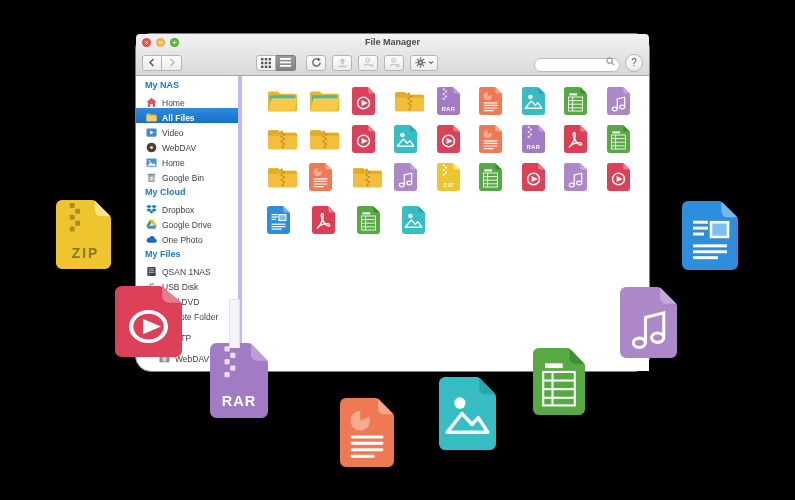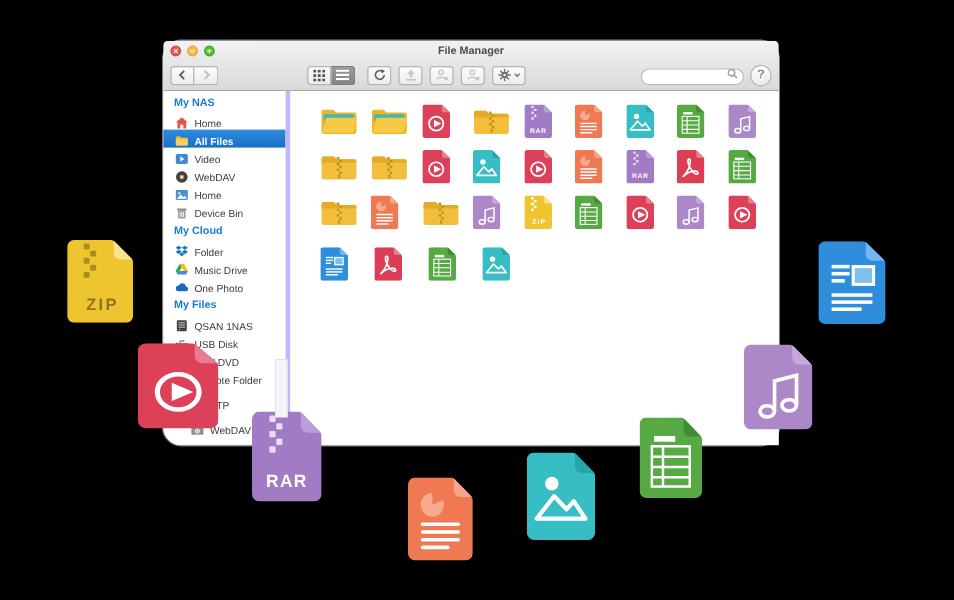--- a/index.html
+++ b/index.html
@@ -258,46 +258,46 @@
             <svg viewBox="0 0 12 12">
               <rect x="2.5" y="3" width="7" height="8" rx="1" fill="#9aa0a6"></rect>
               <rect x="1.5" y="1.8" width="9" height="1.6" rx="0.8" fill="#8a9097"></rect>
               <g stroke="#fff" stroke-width="0.8">
                 <line x1="4.5" y1="5" x2="4.5" y2="9.5"></line>
                 <line x1="6" y1="5" x2="6" y2="9.5"></line>
                 <line x1="7.5" y1="5" x2="7.5" y2="9.5"></line>
               </g>
             </svg>
           </span>
-          <span class="sb-label">Device Bin</span>
+          <span class="sb-label">Google Bin</span>
         </div>
         <div class="sb-section-label">My Cloud</div>
         <div class="sb-item">
           <span class="sicon">
             <svg viewBox="0 0 12 12">
               <g fill="#0d7bc0">
                 <path d="M3.2 0.8 L6 2.7 L3.2 4.6 L0.4 2.7 Z"></path>
                 <path d="M8.8 0.8 L11.6 2.7 L8.8 4.6 L6 2.7 Z"></path>
                 <path d="M3.2 4.6 L6 6.5 L3.2 8.4 L0.4 6.5 Z"></path>
                 <path d="M8.8 4.6 L11.6 6.5 L8.8 8.4 L6 6.5 Z"></path>
                 <path d="M6 7.1 L8.4 8.7 L6 10.4 L3.6 8.7 Z"></path>
               </g>
             </svg>
           </span>
-          <span class="sb-label">Folder</span>
+          <span class="sb-label">Dropbox</span>
         </div>
         <div class="sb-item">
           <span class="sicon">
             <svg viewBox="0 0 12 12">
               <path d="M4.2 0.8 H7.8 L11.6 7.4 L9.8 10.6 Z" fill="#fbbc04"></path>
               <path d="M4.2 0.8 L0.4 7.4 L2.2 10.6 L6 4 Z" fill="#34a853"></path>
               <path d="M2.2 10.6 H9.8 L11.6 7.4 H4 Z" fill="#4285f4"></path>
             </svg>
           </span>
-          <span class="sb-label">Music Drive</span>
+          <span class="sb-label">Google Drive</span>
         </div>
         <div class="sb-item">
           <span class="sicon">
             <svg viewBox="0 0 12 12">
               <path d="M3 9.5 a2.6 2.6 0 0 1 0.3 -5.2 A3.4 3.4 0 0 1 9.8 5.2 a2.2 2.2 0 0 1 0.4 4.3 Z" fill="#1868c6"></path>
             </svg>
           </span>
           <span class="sb-label">One Photo</span>
         </div>
         <div class="sb-section-label">My Files</div>

